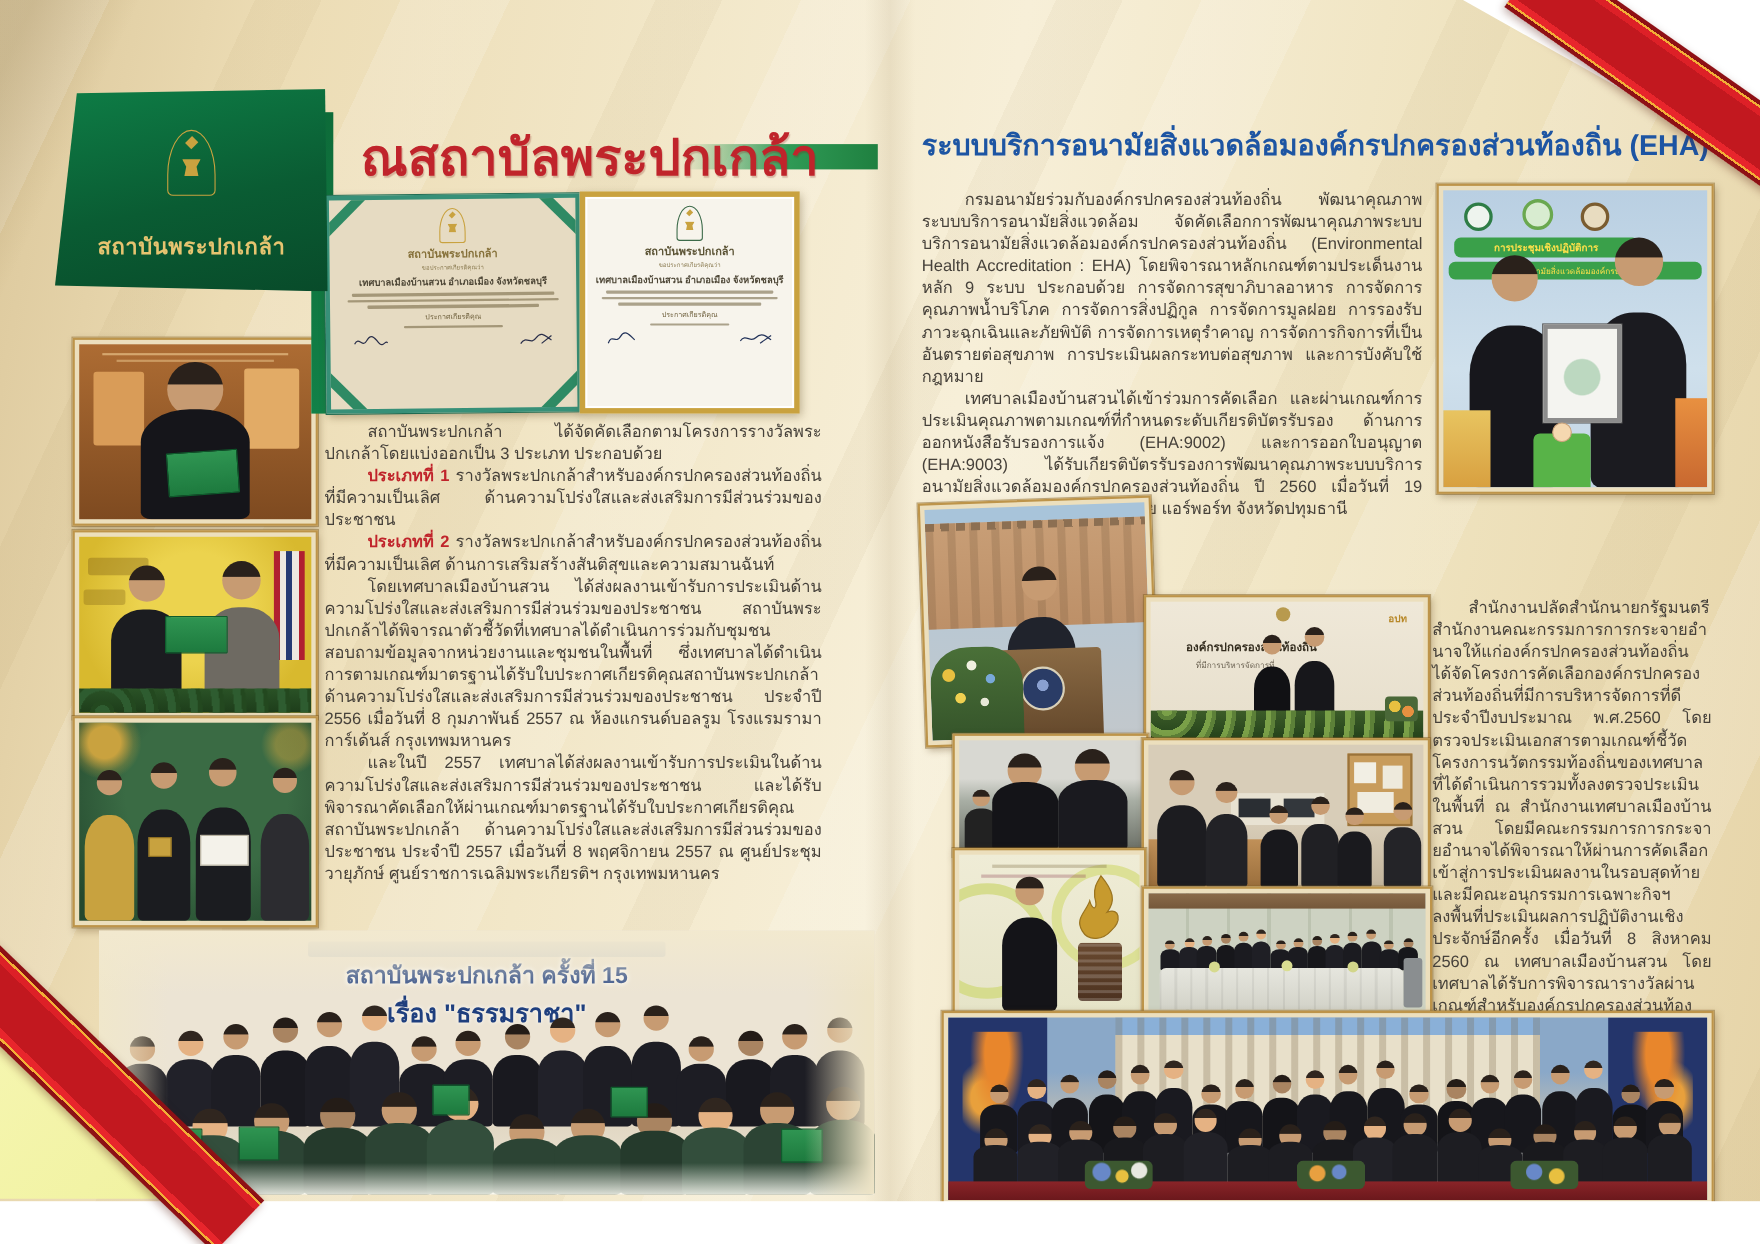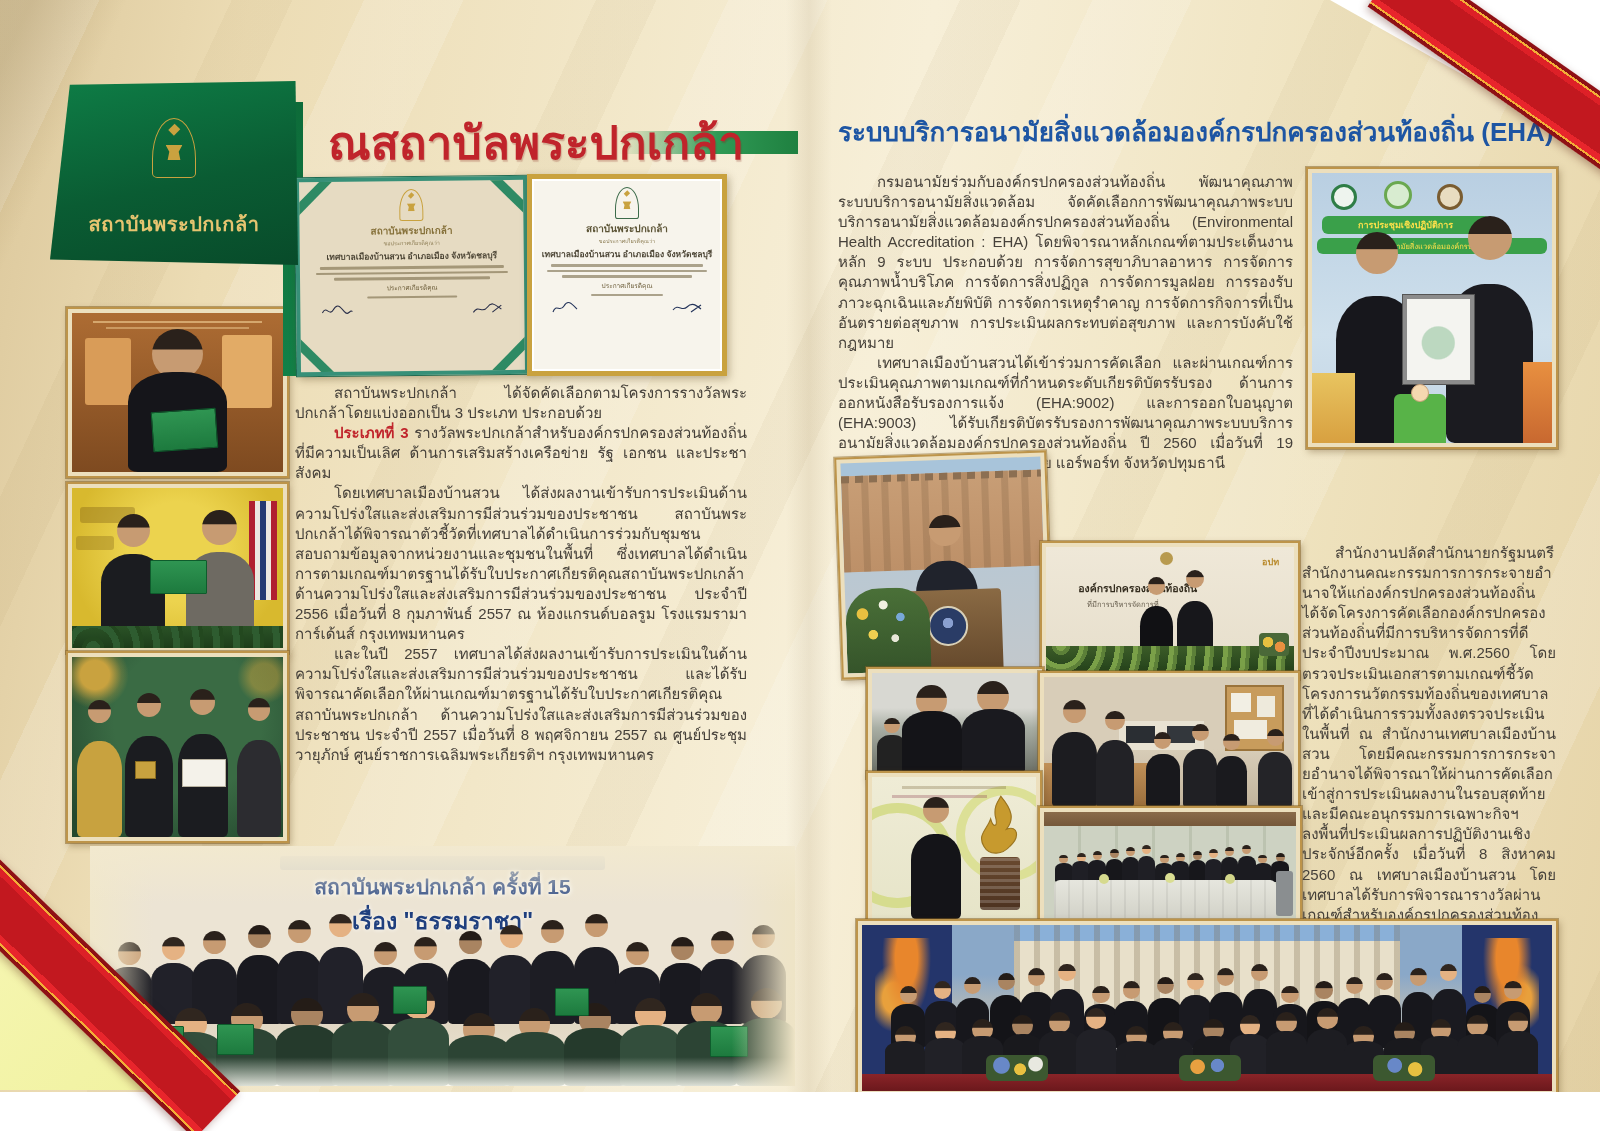--- a/index.html
+++ b/index.html
@@ -202,21 +202,22 @@
       <div class="person" style="left:24%;width:25%;height:80%;--suit:#1b1c20;"></div>
       <div class="person" style="left:49%;width:26%;height:82%;--suit:#1b1c20;"></div>
       <div class="person" style="right:0;width:23%;height:77%;--suit:#2c2c30;"></div>
       <div class="abs" style="left:52%;bottom:28%;width:20%;height:14%;background:#f4f2ea;border:1px solid #b8b2a0;"></div>
       <div class="abs" style="left:30%;bottom:32%;width:9%;height:9%;background:#c8a23f;border:1px solid #8a6c20;"></div>
     </div>
   </div>
 
   <div class="bodytext" style="left:295px;top:383px;width:452px;">
     <p><span class="lead"></span><span>สถาบันพระปกเกล้า ได้จัดคัดเลือกตามโครงการรางวัลพระปกเกล้าโดยแบ่งออกเป็น 3 ประเภท ประกอบด้วย</span></p>
-    <p><span class="lead">ประเภทที่ 3</span>&nbsp;<span>รางวัลพระปกเกล้าสำหรับองค์กรปกครองส่วนท้องถิ่นที่มีความเป็นเลิศ ด้านการเสริมสร้างเครือข่าย รัฐ เอกชน และประชาสังคม</span></p>
+    <p><span class="lead">ประเภทที่ 1</span>&nbsp;<span>รางวัลพระปกเกล้าสำหรับองค์กรปกครองส่วนท้องถิ่นที่มีความเป็นเลิศ ด้านความโปร่งใสและส่งเสริมการมีส่วนร่วมของประชาชน</span></p>
+    <p><span class="lead">ประเภทที่ 2</span>&nbsp;<span>รางวัลพระปกเกล้าสำหรับองค์กรปกครองส่วนท้องถิ่นที่มีความเป็นเลิศ ด้านการเสริมสร้างสันติสุขและความสมานฉันท์</span></p>
     <p><span>โดยเทศบาลเมืองบ้านสวน ได้ส่งผลงานเข้ารับการประเมินด้านความโปร่งใสและส่งเสริมการมีส่วนร่วมของประชาชน สถาบันพระปกเกล้าได้พิจารณาตัวชี้วัดที่เทศบาลได้ดำเนินการร่วมกับชุมชน สอบถามข้อมูลจากหน่วยงานและชุมชนในพื้นที่ ซึ่งเทศบาลได้ดำเนินการตามเกณฑ์มาตรฐานได้รับใบประกาศเกียรติคุณสถาบันพระปกเกล้า ด้านความโปร่งใสและส่งเสริมการมีส่วนร่วมของประชาชน ประจำปี 2556 เมื่อวันที่ 8 กุมภาพันธ์ 2557 ณ ห้องแกรนด์บอลรูม โรงแรมรามาการ์เด้นส์ กรุงเทพมหานคร</span></p>
     <p><span>และในปี 2557 เทศบาลได้ส่งผลงานเข้ารับการประเมินในด้านความโปร่งใสและส่งเสริมการมีส่วนร่วมของประชาชน และได้รับพิจารณาคัดเลือกให้ผ่านเกณฑ์มาตรฐานได้รับใบประกาศเกียรติคุณสถาบันพระปกเกล้า ด้านความโปร่งใสและส่งเสริมการมีส่วนร่วมของประชาชน ประจำปี 2557 เมื่อวันที่ 8 พฤศจิกายน 2557 ณ ศูนย์ประชุมวายุภักษ์ ศูนย์ราชการเฉลิมพระเกียรติฯ กรุงเทพมหานคร</span></p>
   </div>
 
   <div class="blphoto">
     <div class="scene" style="background:linear-gradient(180deg,#ece4d4 0 55%,#e2d8c4 75%,#efe9da);">
       <div class="banner-faint" style="margin-top:10px;"></div>
       <div class="bl-line1">สถาบันพระปกเกล้า ครั้งที่ 15</div>
       <div class="bl-line2">เรื่อง "ธรรมราชา"</div>
       <div class="abs" style="left:2%;right:2%;bottom:26%;height:47%;">

